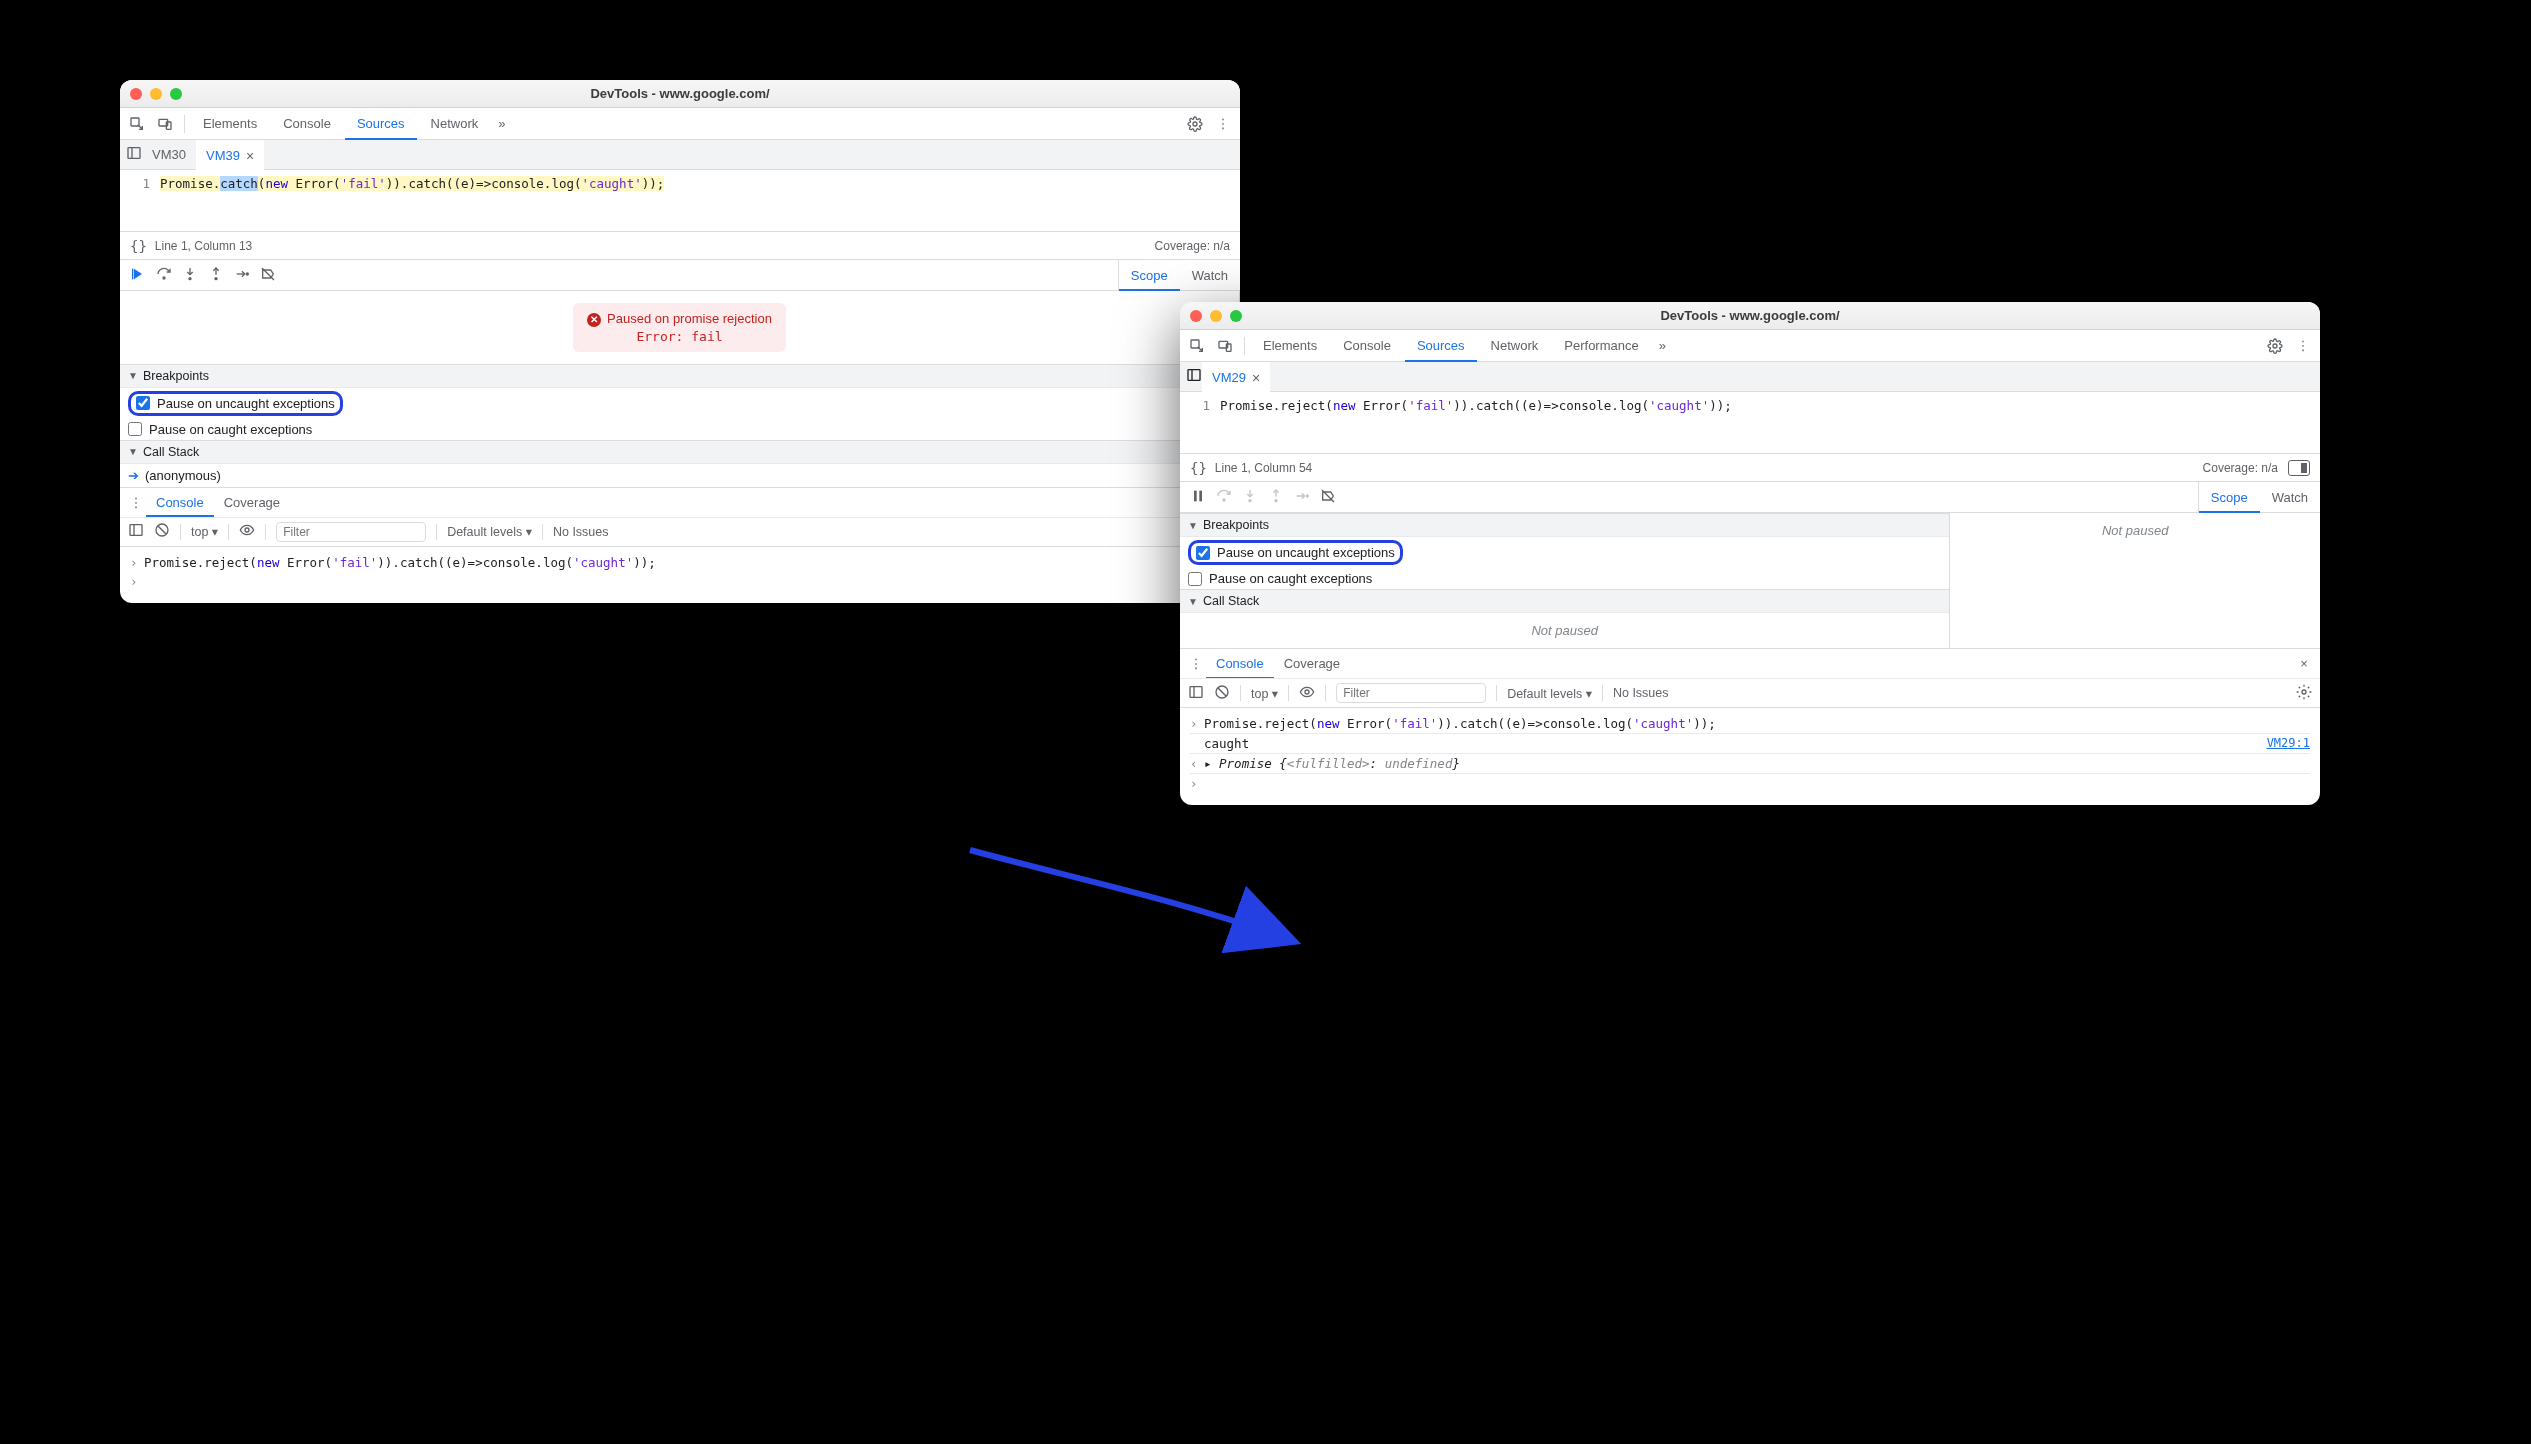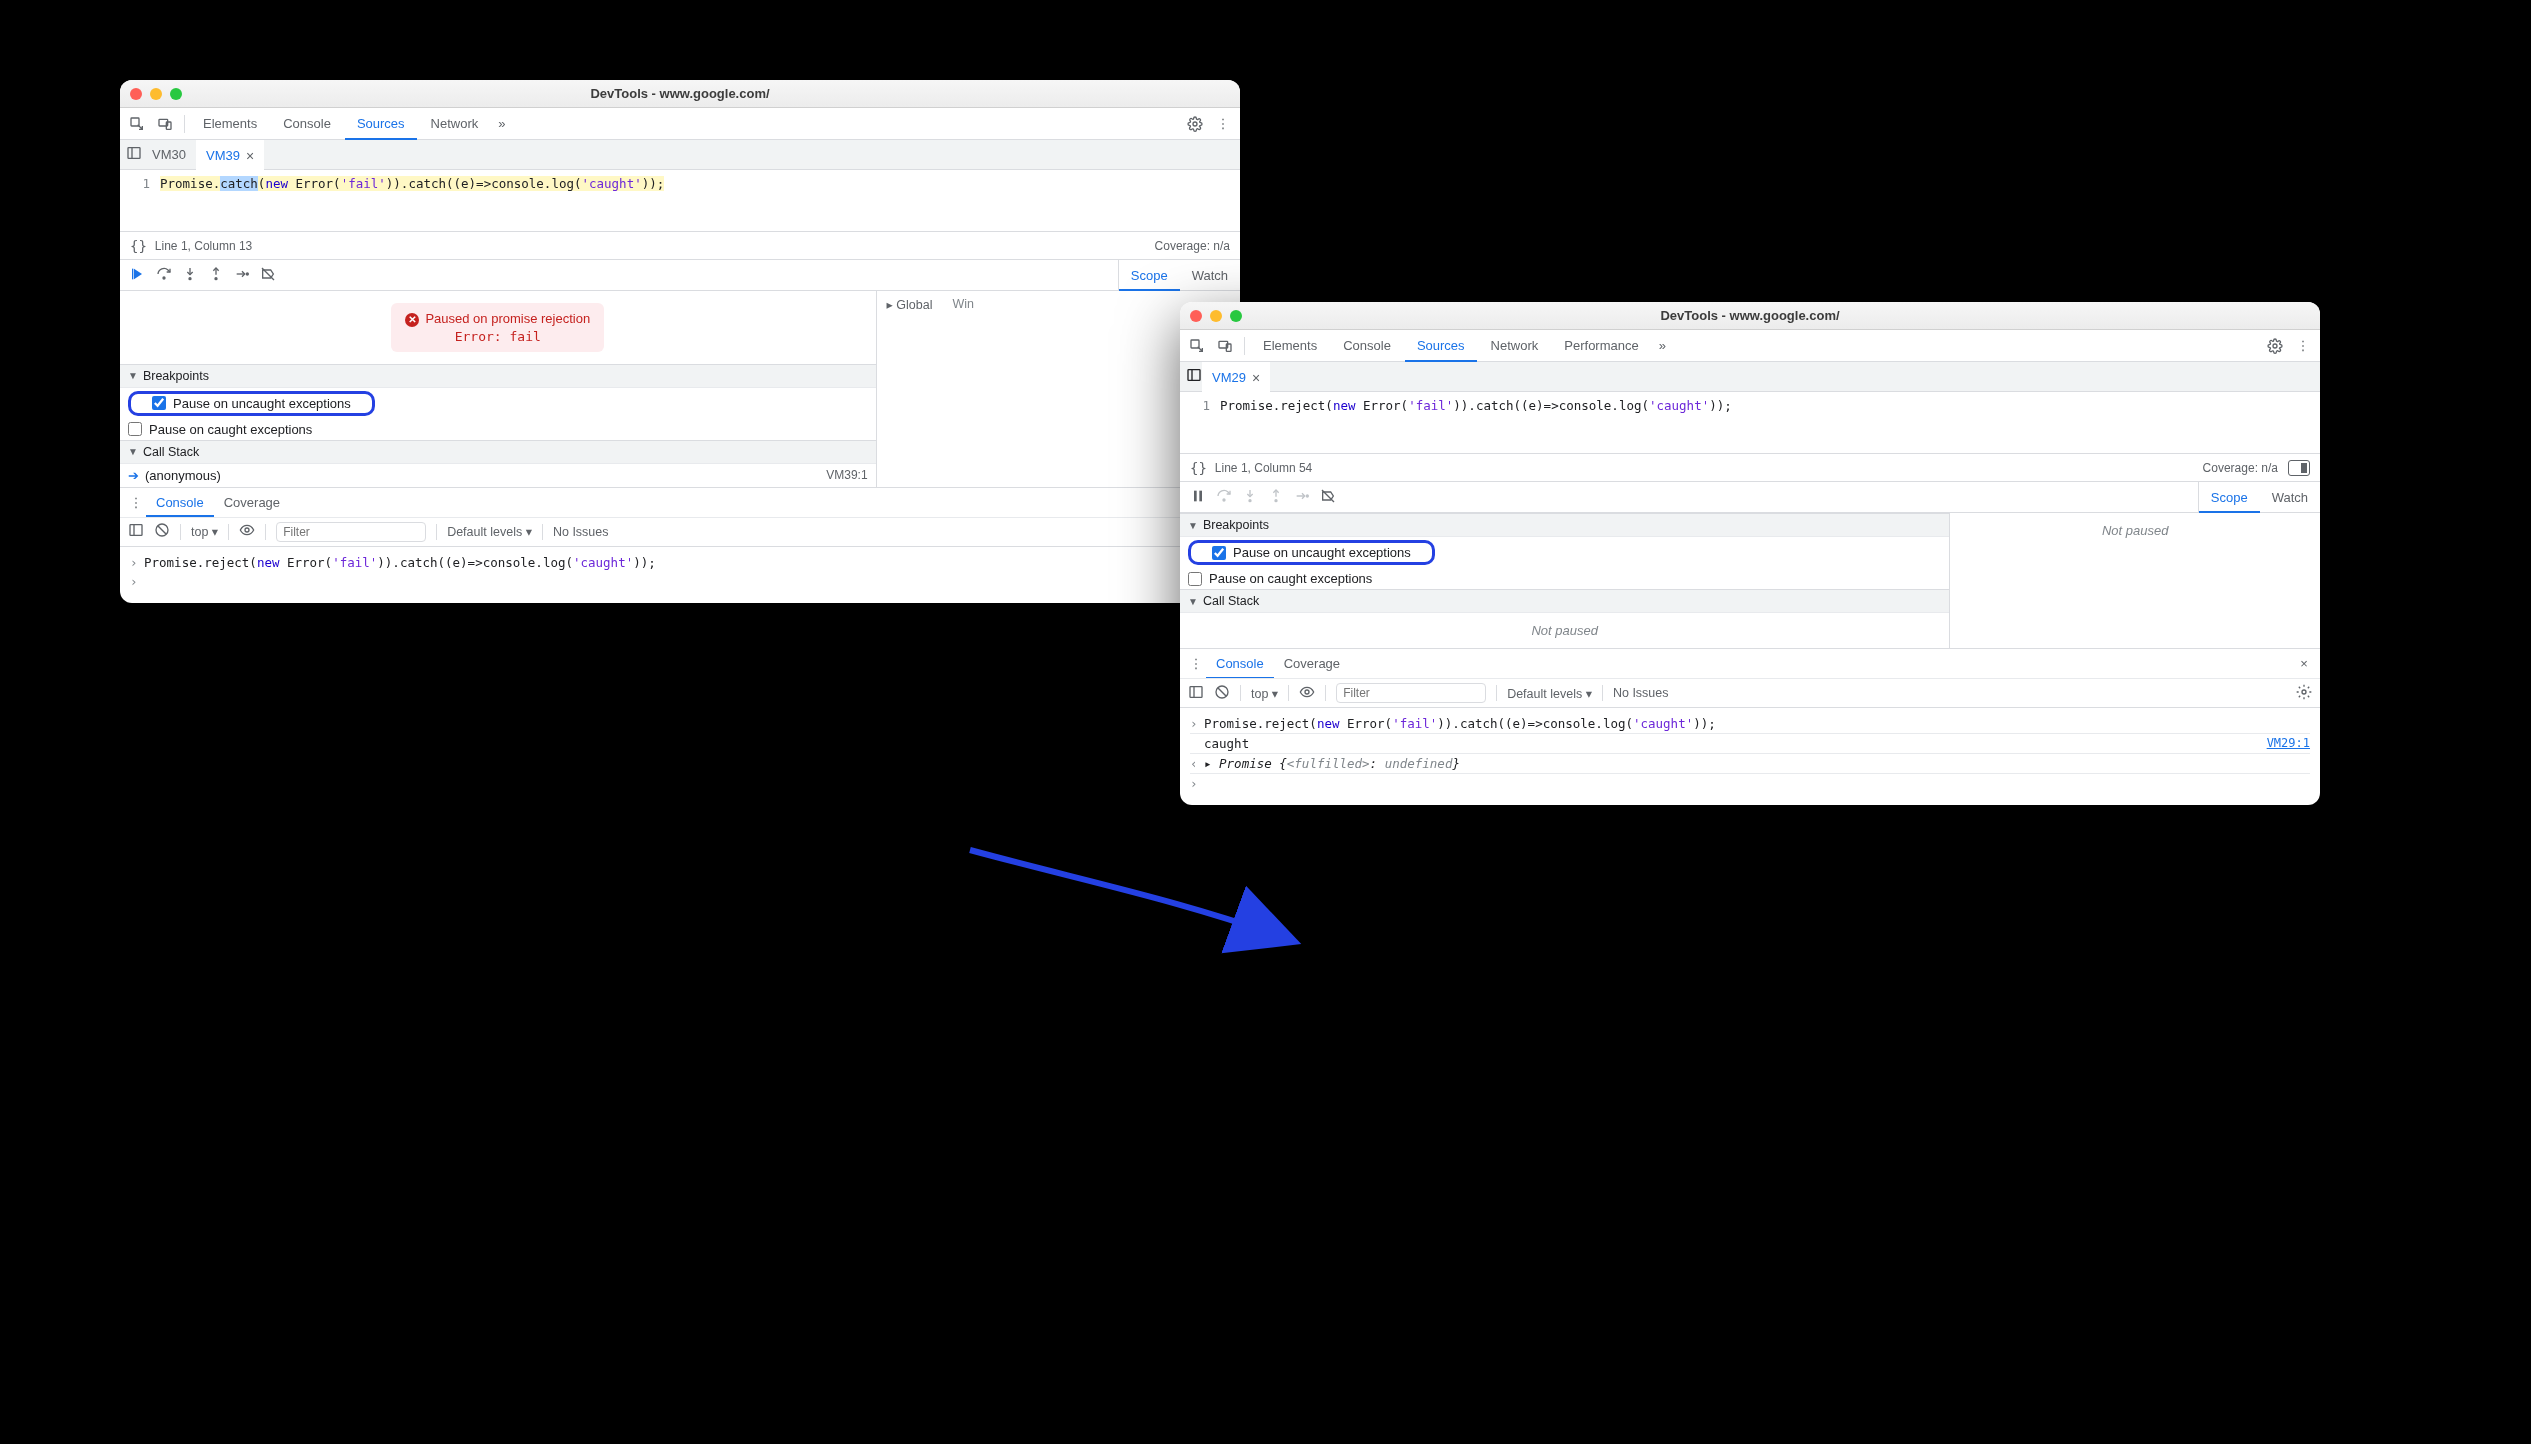--- a/index.html
+++ b/index.html
@@ -167,21 +167,21 @@
     padding: 3px 8px;
     font-size: 13px;
   }
   .bp-row input[type=checkbox] {
     width: 14px; height: 14px;
     accent-color: #1a73e8;
   }
   .highlight-ring {
     border: 3px solid #2440e2;
     border-radius: 10px;
-    padding: 2px 21px;
+    padding: 2px 5px;
   }
   .stack-row {
     display: flex; align-items: center;
     padding: 4px 8px; font-size: 13px;
   }
   .stack-row .arrow { color: #1a73e8; margin-right: 6px; }
   .stack-row .loc { margin-left: auto; color: #5f6368; font-size: 12px; }
   .notpaused {
     text-align: center; color: #80868b;
     font-style: italic; padding: 10px 0; font-size: 13px;
@@ -375,26 +375,20 @@
       <div class="section-hdr">
         <span class="tri">▼</span>
         <span>Call Stack</span>
       </div>
       <div class="stack-row">
         <span class="arrow">➔</span>
         <span>(anonymous)</span>
         <span class="loc">VM39:1</span>
       </div>
     </div>
-    <div class="dbg-right">
-      <div style="display:flex;gap:20px;">
-        <span>▸ <span>Global</span></span>
-        <span style="color:#80868b;">Win</span>
-      </div>
-    </div>
   </div>
 
   <div class="drawer-tabs">
     <div class="kebab">⋮</div>
     <div class="dtab active">Console</div>
     <div class="dtab">Coverage</div>
   </div>
 
   <div class="console-toolbar">
     <span>

